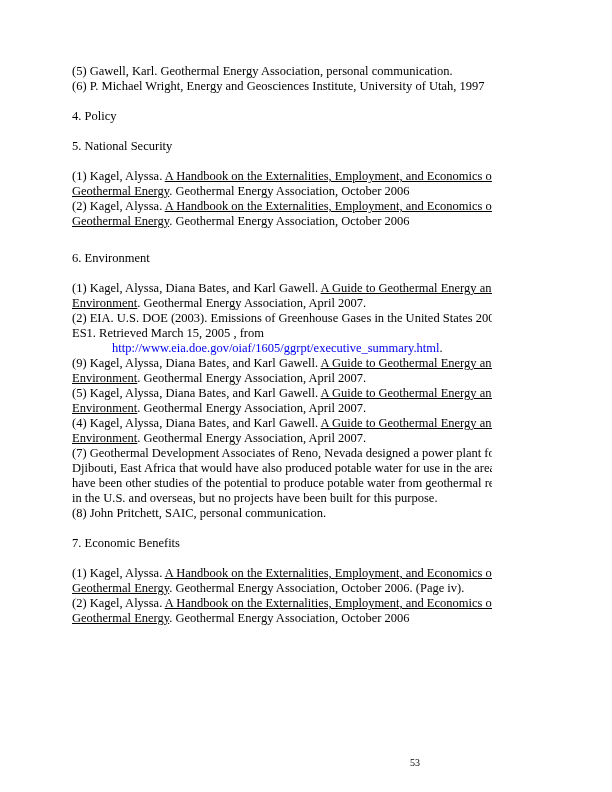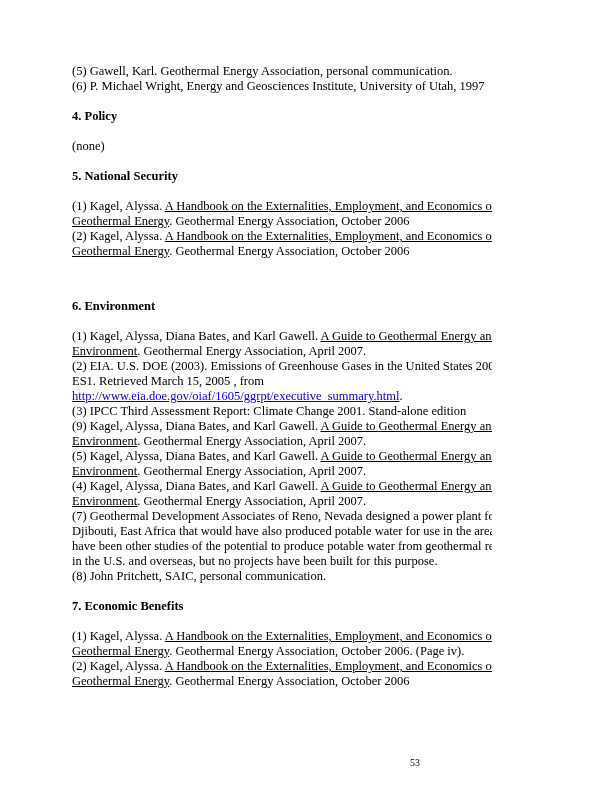--- a/index.html
+++ b/index.html
@@ -27,61 +27,59 @@
     font-size: 12.5px;
     line-height: 15px;
   }
   p.ref {
     margin: 0;
     white-space: pre-wrap;
   }
   h2.section-heading {
     font-size: 12.5px;
     line-height: 15px;
-    font-weight: bold;
+    font-weight: normal;
     margin: 15px 0 15px 0;
   }
   h2.section-heading.mt-large {
-    margin-top: 40px;
+    margin-top: 22px;
   }
   .u {
     text-decoration: underline;
   }
   .link {
-    text-decoration: underline;
     cursor: pointer;
+    margin-left: 40px;
   }
   .page-number {
     position: absolute;
     bottom: 22px;
     right: 72px;
     font-size: 10px;
     line-height: 15px;
   }
 </style>
 </head>
 <body>
 
 <div class="page">
   <div class="body-text">
 
     <p class="ref"><span>(5) Gawell, Karl. Geothermal Energy Association, personal communication.</span></p>
     <p class="ref"><span>(6) P. Michael Wright, Energy and Geosciences Institute, University of Utah, 1997</span></p>
 
     <h2 class="section-heading">4. Policy</h2>
-    <p class="ref"><span>(none)</span></p>
 
     <h2 class="section-heading">5. National Security</h2>
     <p class="ref"><span>(1) Kagel, Alyssa. </span><span class="u">A Handbook on the Externalities, Employment, and Economics of Geothermal Energy</span><span>. Geothermal Energy Association, October 2006</span></p>
     <p class="ref"><span>(2) Kagel, Alyssa. </span><span class="u">A Handbook on the Externalities, Employment, and Economics of Geothermal Energy</span><span>. Geothermal Energy Association, October 2006</span></p>
 
     <h2 class="section-heading mt-large">6. Environment</h2>
     <p class="ref"><span>(1) Kagel, Alyssa, Diana Bates, and Karl Gawell. </span><span class="u">A Guide to Geothermal Energy and the Environment</span><span>. Geothermal Energy Association, April 2007.</span></p>
     <p class="ref"><span>(2) EIA. U.S. DOE (2003). Emissions of Greenhouse Gases in the United States 2003. figure ES1. Retrieved March 15, 2005 , from </span><span class="link" style="color: rgb(0, 0, 238);">http://www.eia.doe.gov/oiaf/1605/ggrpt/executive_summary.html</span><span>.</span></p>
-    <p class="ref"><span>(3) IPCC Third Assessment Report: Climate Change 2001. Stand-alone edition</span></p>
     <p class="ref"><span>(9) Kagel, Alyssa, Diana Bates, and Karl Gawell. </span><span class="u">A Guide to Geothermal Energy and the Environment</span><span>. Geothermal Energy Association, April 2007.</span></p>
     <p class="ref"><span>(5) Kagel, Alyssa, Diana Bates, and Karl Gawell. </span><span class="u">A Guide to Geothermal Energy and the Environment</span><span>. Geothermal Energy Association, April 2007.</span></p>
     <p class="ref"><span>(4) Kagel, Alyssa, Diana Bates, and Karl Gawell. </span><span class="u">A Guide to Geothermal Energy and the Environment</span><span>. Geothermal Energy Association, April 2007.</span></p>
     <p class="ref"><span>(7) Geothermal Development Associates of Reno, Nevada designed a power plant for use in Djibouti, East Africa that would have also produced potable water for use in the area.  There have been other studies of the potential to produce potable water from geothermal resources in the U.S. and overseas, but no projects have been built for this purpose.</span></p>
     <p class="ref"><span>(8) John Pritchett, SAIC, personal communication.</span></p>
 
     <h2 class="section-heading">7. Economic Benefits</h2>
     <p class="ref"><span>(1) Kagel, Alyssa. </span><span class="u">A Handbook on the Externalities, Employment, and Economics of Geothermal Energy</span><span>. Geothermal Energy Association, October 2006. (Page iv).</span></p>
     <p class="ref"><span>(2) Kagel, Alyssa. </span><span class="u">A Handbook on the Externalities, Employment, and Economics of Geothermal Energy</span><span>. Geothermal Energy Association, October 2006</span></p>
 

